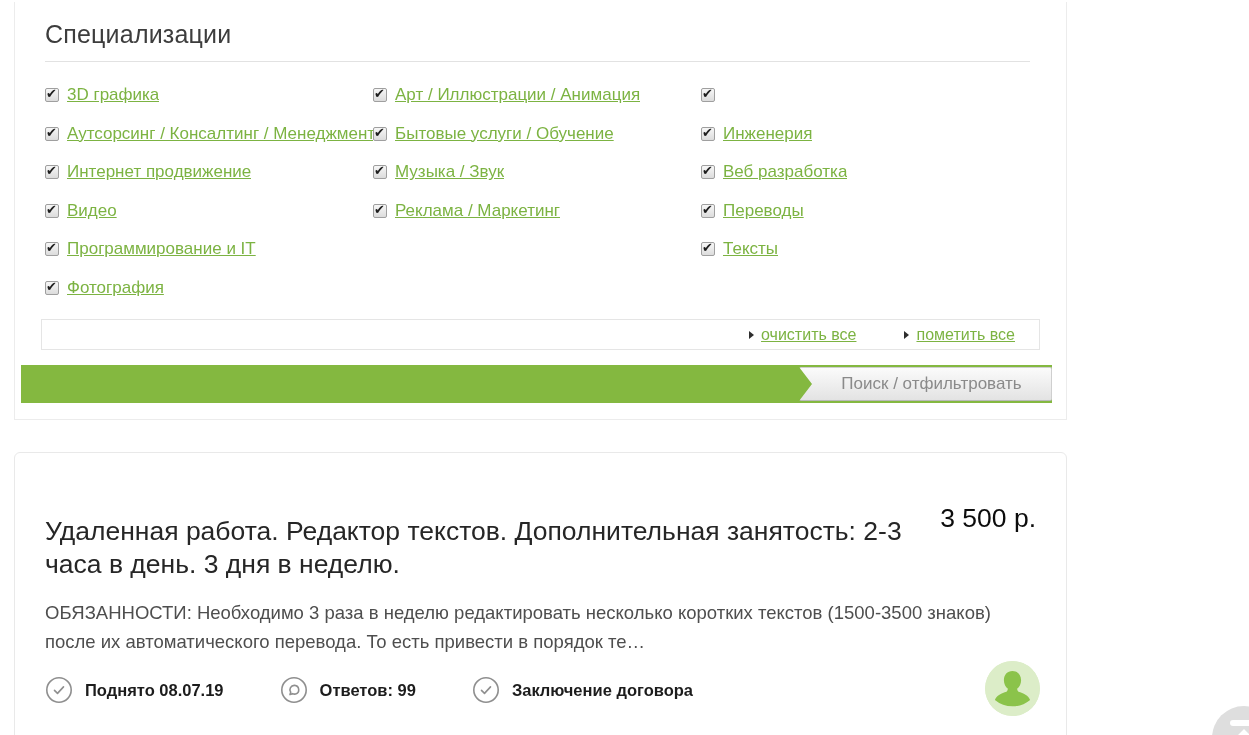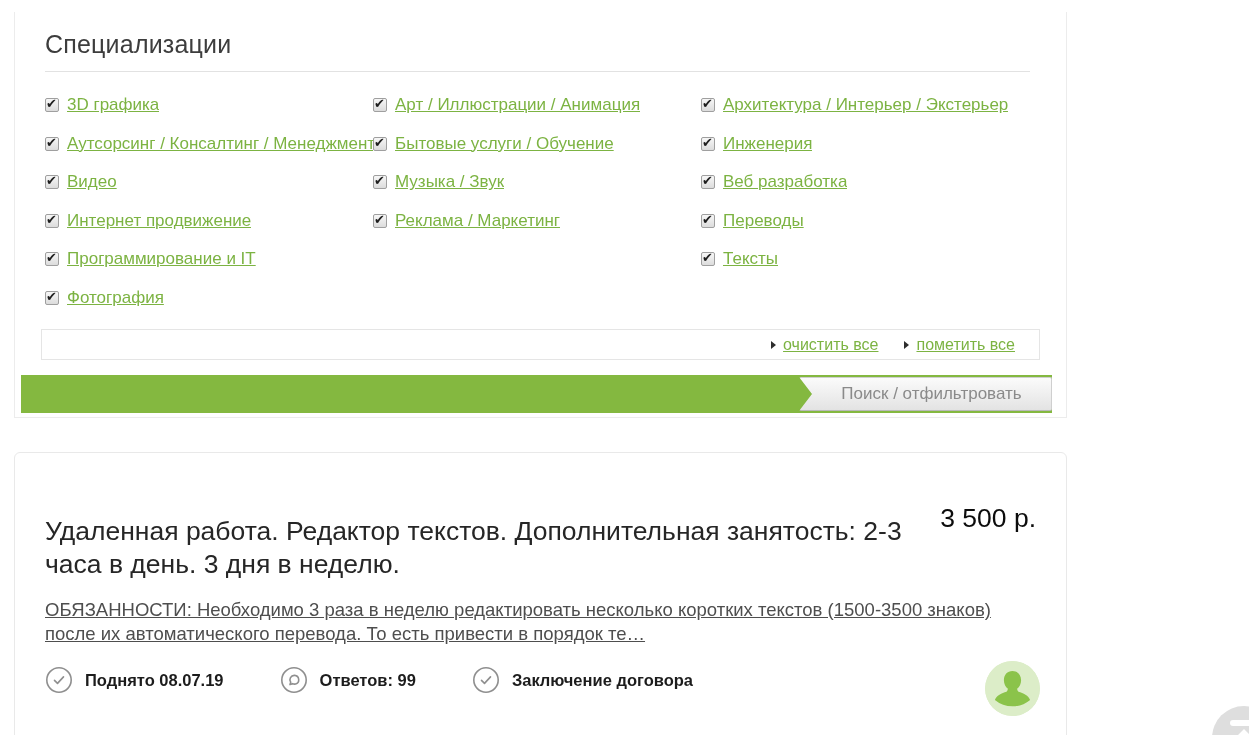--- a/index.html
+++ b/index.html
@@ -4,23 +4,23 @@
 <style>
   * { margin:0; padding:0; box-sizing:border-box; }
   html,body { width:1249px; height:735px; }
   body {
     font-family:"Liberation Sans","DejaVu Sans",sans-serif;
     background:#ffffff; position:relative; overflow:hidden; color:#333;
   }
 
   
   .panel {
-    position:absolute; left:14px; top:12px; width:1053px;
+    position:absolute; left:14px; top:2px; width:1053px;
     background:#fff; border:1px solid #ececec; border-top:0;
-    padding-bottom:4px;
+    padding-bottom:16px;
   }
   .panel-title {
     font-size:25px; font-weight:400; color:#3d3d3d;
     margin:18px 0 0 30px; letter-spacing:.2px;
   }
   .panel-divider { border-bottom:1px solid #e2e2e2; margin:12px 36px 8px 30px; }
 
   .spec-grid { display:flex; padding:6px 0 6px 30px; }
   .spec-col { display:flex; flex-direction:column; }
   .spec-col.c1 { width:328px; }
@@ -45,21 +45,21 @@
     color:#7cb342; font-size:17px; text-decoration:underline;
     white-space:nowrap; overflow:hidden;
   }
 
   
   .actions-bar {
     margin:6px 26px 0 26px; height:31px; border:1px solid #e5e5e5;
     display:flex; justify-content:flex-end; align-items:center;
     gap:26px; padding-right:24px; background:#fff;
   }
-  .action-link { display:flex; align-items:center; }
+  .action-link { display:flex; align-items:center;margin-left:22px; }
   .tri {
     width:0; height:0; display:inline-block; margin-right:7px;
     border-left:5px solid #2e2e2e;
     border-top:4px solid transparent; border-bottom:4px solid transparent;
   }
   .action-link a { color:#7cb342; font-size:16px; text-decoration:underline; }
 
   
   .green-bar {
     margin:15px 14px 0 6px; height:38px; background:#84b840; position:relative;
@@ -81,22 +81,22 @@
   }
   .job-head { display:flex; justify-content:space-between; }
   .job-title {
     display:block; font-size:26.5px; line-height:33px; font-weight:400;
     color:#262626; width:860px; text-decoration:none; cursor:pointer;margin-top:36px;
   }
   .job-price {
     font-size:26.5px; color:#0c0c0c; white-space:nowrap; margin-top:24px;
   }
   .job-desc {
-    margin-top:17px; font-size:18.5px; line-height:24px;
-    color:#4e4e4e; max-width:995px; font-weight:400;text-decoration:underline;
+    margin-top:17px; font-size:18.5px; line-height:29px;
+    color:#4e4e4e; max-width:995px; font-weight:400;
   }
   .job-meta { margin-top:20px; display:flex; align-items:center; }
   .meta-item { display:flex; align-items:center; margin-right:56px; }
   .meta-icon { width:28px; height:28px; margin-right:12px; flex:0 0 28px; }
   .meta-icon svg { width:28px; height:28px; display:block; }
   .meta-label { font-size:16.5px; font-weight:700; color:#1c1c1c; white-space:nowrap; }
 
   .avatar {
     position:absolute; right:26px; top:208px; width:55px; height:55px;
     border-radius:50%; background:#dcedc8; overflow:hidden; cursor:pointer;
@@ -122,28 +122,28 @@
       <label class="spec-item">
         <input type="checkbox" class="cb" checked="" style="">
         <a href="#" class="spec-link">3D графика</a>
       </label>
       <label class="spec-item">
         <input type="checkbox" class="cb" checked="" style="">
         <a href="#" class="spec-link">Аутсорсинг / Консалтинг / Менеджмент</a>
       </label>
       <label class="spec-item">
         <input type="checkbox" class="cb" checked="" style="">
+        <a href="#" class="spec-link">Интернет продвижение</a>
+      </label>
+      <label class="spec-item">
+        <input type="checkbox" class="cb" checked="" style="">
         <a href="#" class="spec-link">Видео</a>
       </label>
       <label class="spec-item">
         <input type="checkbox" class="cb" checked="" style="">
-        <a href="#" class="spec-link">Интернет продвижение</a>
-      </label>
-      <label class="spec-item">
-        <input type="checkbox" class="cb" checked="" style="">
         <a href="#" class="spec-link">Программирование и IT</a>
       </label>
       <label class="spec-item">
         <input type="checkbox" class="cb" checked="" style="">
         <a href="#" class="spec-link">Фотография</a>
       </label>
     </div>
 
     <div class="spec-col c2">
       <label class="spec-item">
@@ -160,21 +160,20 @@
       </label>
       <label class="spec-item">
         <input type="checkbox" class="cb" checked="" style="">
         <a href="#" class="spec-link">Реклама / Маркетинг</a>
       </label>
     </div>
 
     <div class="spec-col c3">
       <label class="spec-item">
         <input type="checkbox" class="cb" checked="" style="">
-        <a href="#" class="spec-link">Архитектура / Интерьер / Экстерьер</a>
       </label>
       <label class="spec-item">
         <input type="checkbox" class="cb" checked="" style="">
         <a href="#" class="spec-link">Инженерия</a>
       </label>
       <label class="spec-item">
         <input type="checkbox" class="cb" checked="" style="">
         <a href="#" class="spec-link">Веб разработка</a>
       </label>
       <label class="spec-item">

